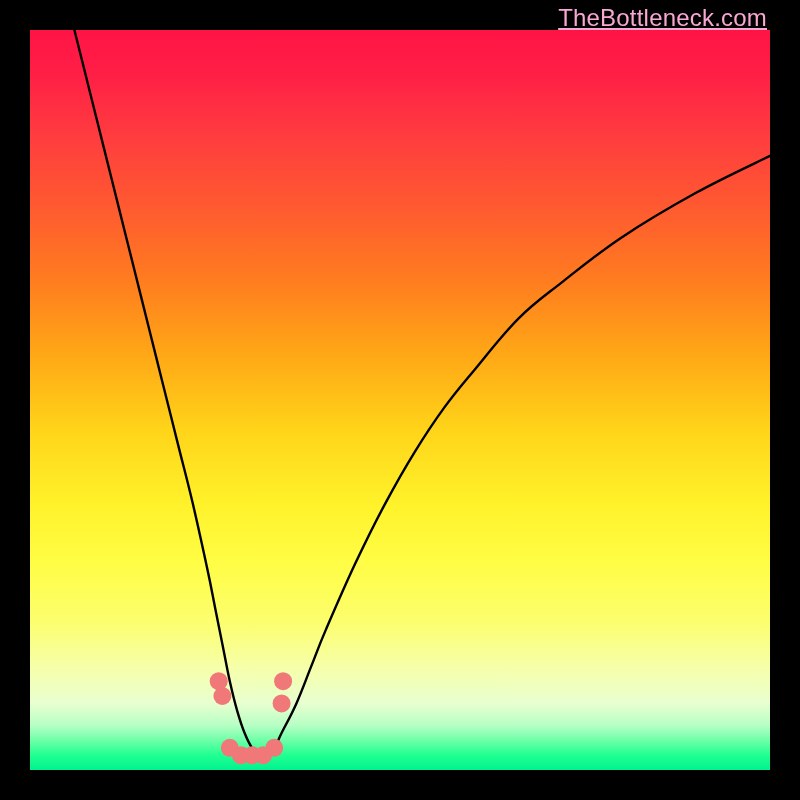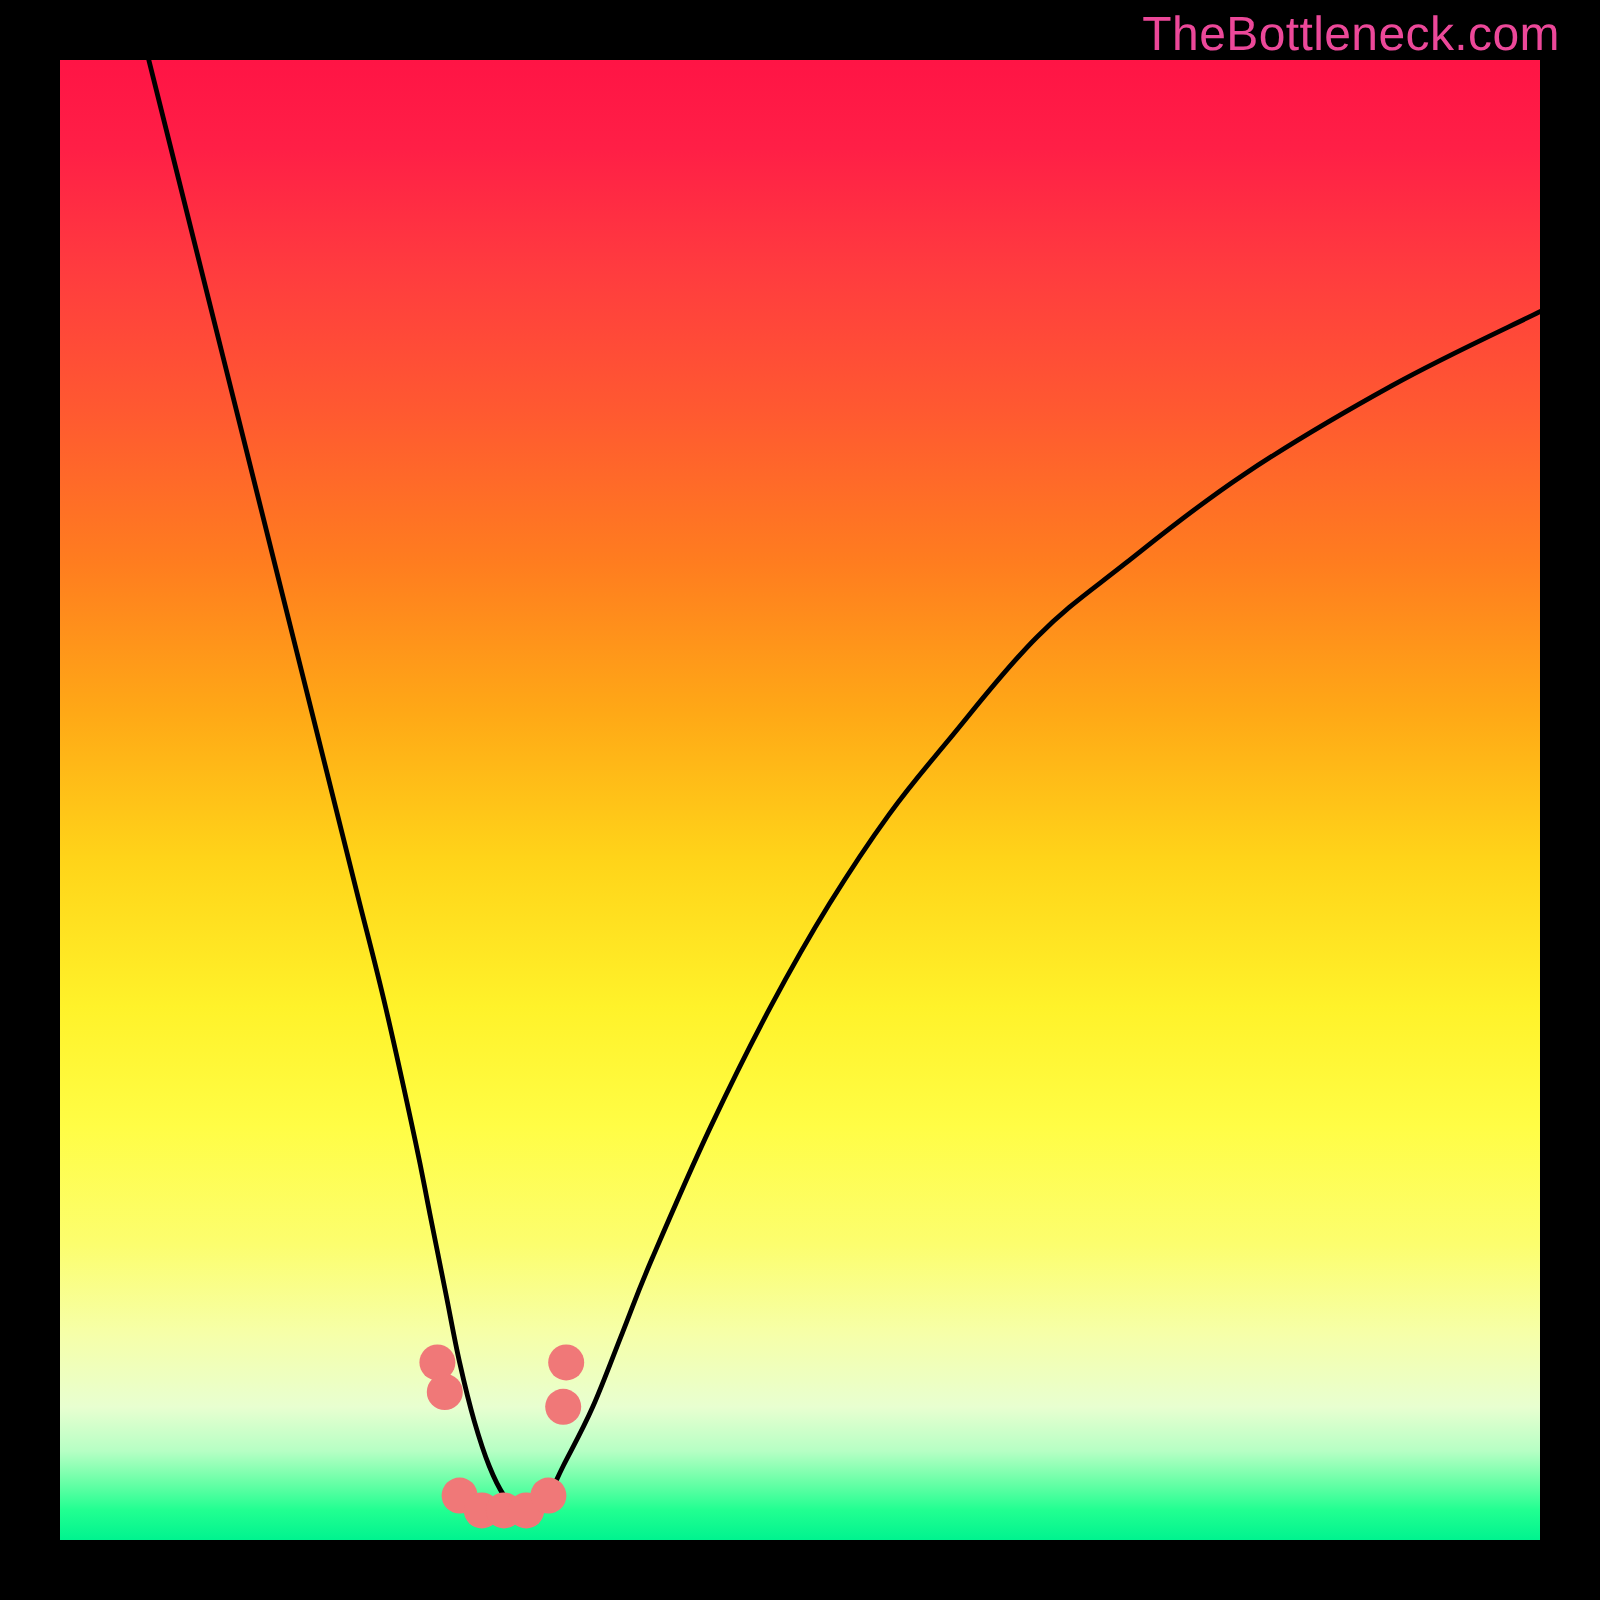--- a/index.html
+++ b/index.html
@@ -13,26 +13,27 @@
   }
   .frame {
     position: relative;
     width: 800px;
     height: 800px;
     background: #000;
   }
   .watermark {
     position: absolute;
     top: 4px;
-    right: 20px;
-    color: #ec4899;
+    right: 33px;
+    color: #f9a8d4;
     font-size: 24px;
     font-weight: 500;
     letter-spacing: 0.2px;
     z-index: 10;
+    text-decoration: underline;
   }
   .plot-area {
     position: absolute;
     left: 30px;
     top: 30px;
     width: 740px;
     height: 740px;
     overflow: hidden;
   }
   .gradient-bg {

